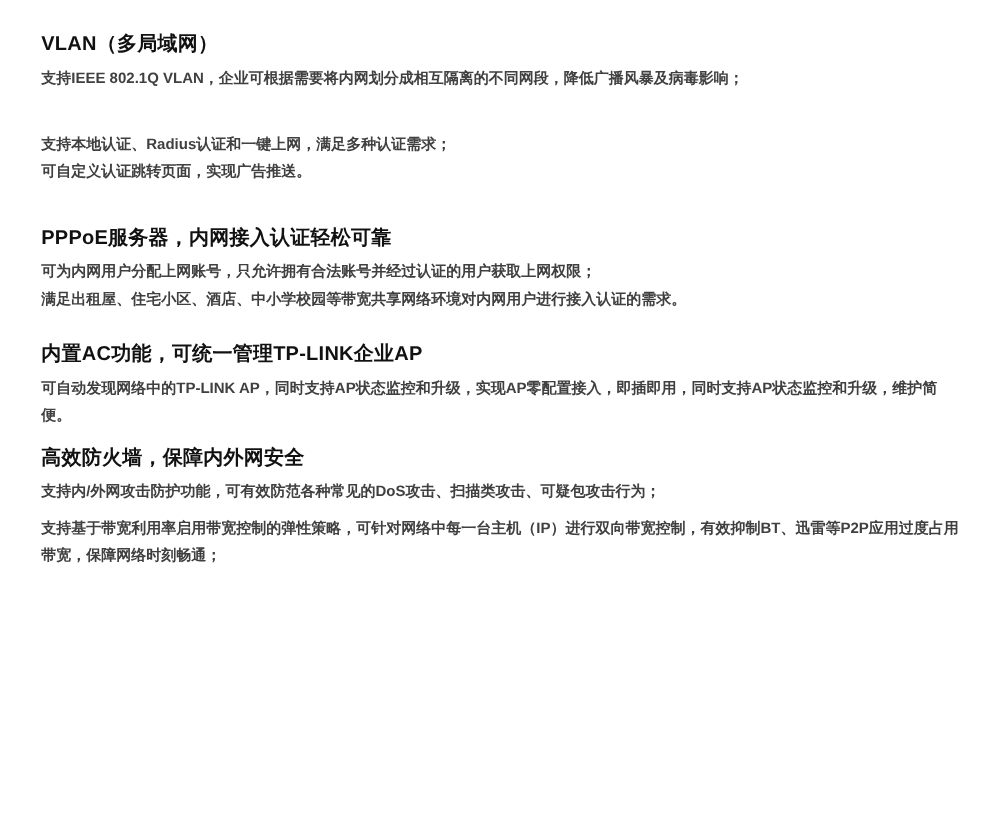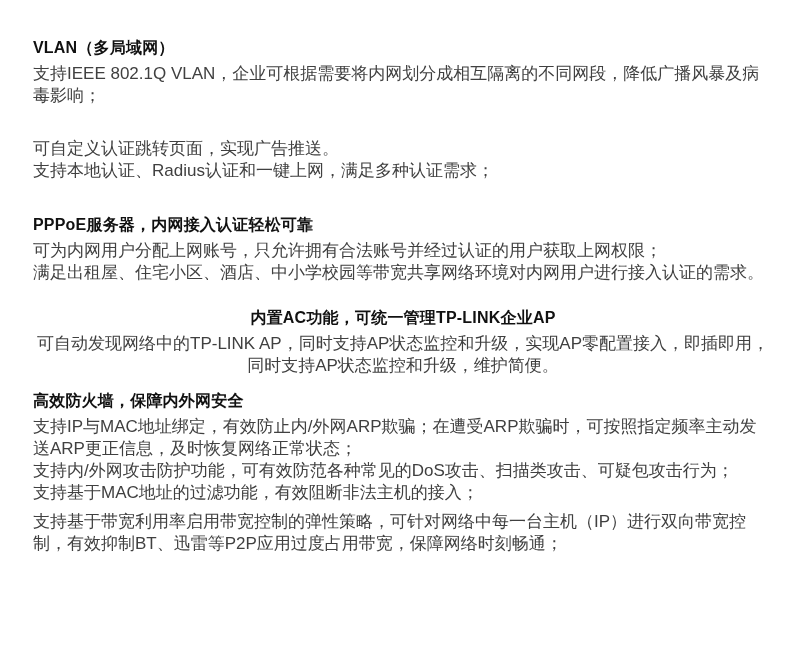--- a/index.html
+++ b/index.html
@@ -12,74 +12,72 @@
     height: 669px;
     overflow: hidden;
     font-family: "Liberation Sans", "DejaVu Sans", sans-serif;
   }
   .page {
     box-sizing: border-box;
     width: 787px;
     height: 580px;
     padding: 26px 14px 12px 33px;
     background: #ffffff;
-    margin-top: 12px;
   }
   .feature h2 {
     margin: 0 0 6px 0;
     font-size: 16px;
     line-height: 19px;
     font-weight: bold;
     color: #111111;
     letter-spacing: 0.2px;
   }
   .feature p {
     margin: 0;
-    font-size: 17px;
+    font-size: 12px;
     line-height: 22px;
     color: #404040;
+    font-weight: bold;
   }
   .s1 { margin-top: 0; }
   .s2 { margin-top: 31px; }
   .s3 { margin-top: 33px; }
-  .s4 { margin-top: 24px; text-align: center; }
+  .s4 { margin-top: 24px; }
   .s5 { margin-top: 14px; }
   .s6 { margin-top: 7px; }
 </style>
 </head>
 <body>
 
 <div class="page">
 
   <section class="feature s1">
     <h2>VLAN（多局域网）</h2>
     <p>支持IEEE 802.1Q VLAN，企业可根据需要将内网划分成相互隔离的不同网段，降低广播风暴及病毒影响；</p>
   </section>
 
   <section class="feature s2">
+    <p>支持本地认证、Radius认证和一键上网，满足多种认证需求；</p>
     <p>可自定义认证跳转页面，实现广告推送。</p>
-    <p>支持本地认证、Radius认证和一键上网，满足多种认证需求；</p>
   </section>
 
   <section class="feature s3">
     <h2>PPPoE服务器，内网接入认证轻松可靠</h2>
     <p>可为内网用户分配上网账号，只允许拥有合法账号并经过认证的用户获取上网权限；</p>
     <p>满足出租屋、住宅小区、酒店、中小学校园等带宽共享网络环境对内网用户进行接入认证的需求。</p>
   </section>
 
   <section class="feature s4">
     <h2>内置AC功能，可统一管理TP-LINK企业AP</h2>
     <p>可自动发现网络中的TP-LINK AP，同时支持AP状态监控和升级，实现AP零配置接入，即插即用，同时支持AP状态监控和升级，维护简便。</p>
   </section>
 
   <section class="feature s5">
     <h2>高效防火墙，保障内外网安全</h2>
-    <p>支持IP与MAC地址绑定，有效防止内/外网ARP欺骗；在遭受ARP欺骗时，可按照指定频率主动发送ARP更正信息，及时恢复网络正常状态；</p>
     <p>支持内/外网攻击防护功能，可有效防范各种常见的DoS攻击、扫描类攻击、可疑包攻击行为；</p>
-    <p>支持基于MAC地址的过滤功能，有效阻断非法主机的接入；</p>
   </section>
 
   <section class="feature s6">
     <p>支持基于带宽利用率启用带宽控制的弹性策略，可针对网络中每一台主机（IP）进行双向带宽控制，有效抑制BT、迅雷等P2P应用过度占用带宽，保障网络时刻畅通；</p>
 
   </section>
 
 </div>
 
 </body></html>

